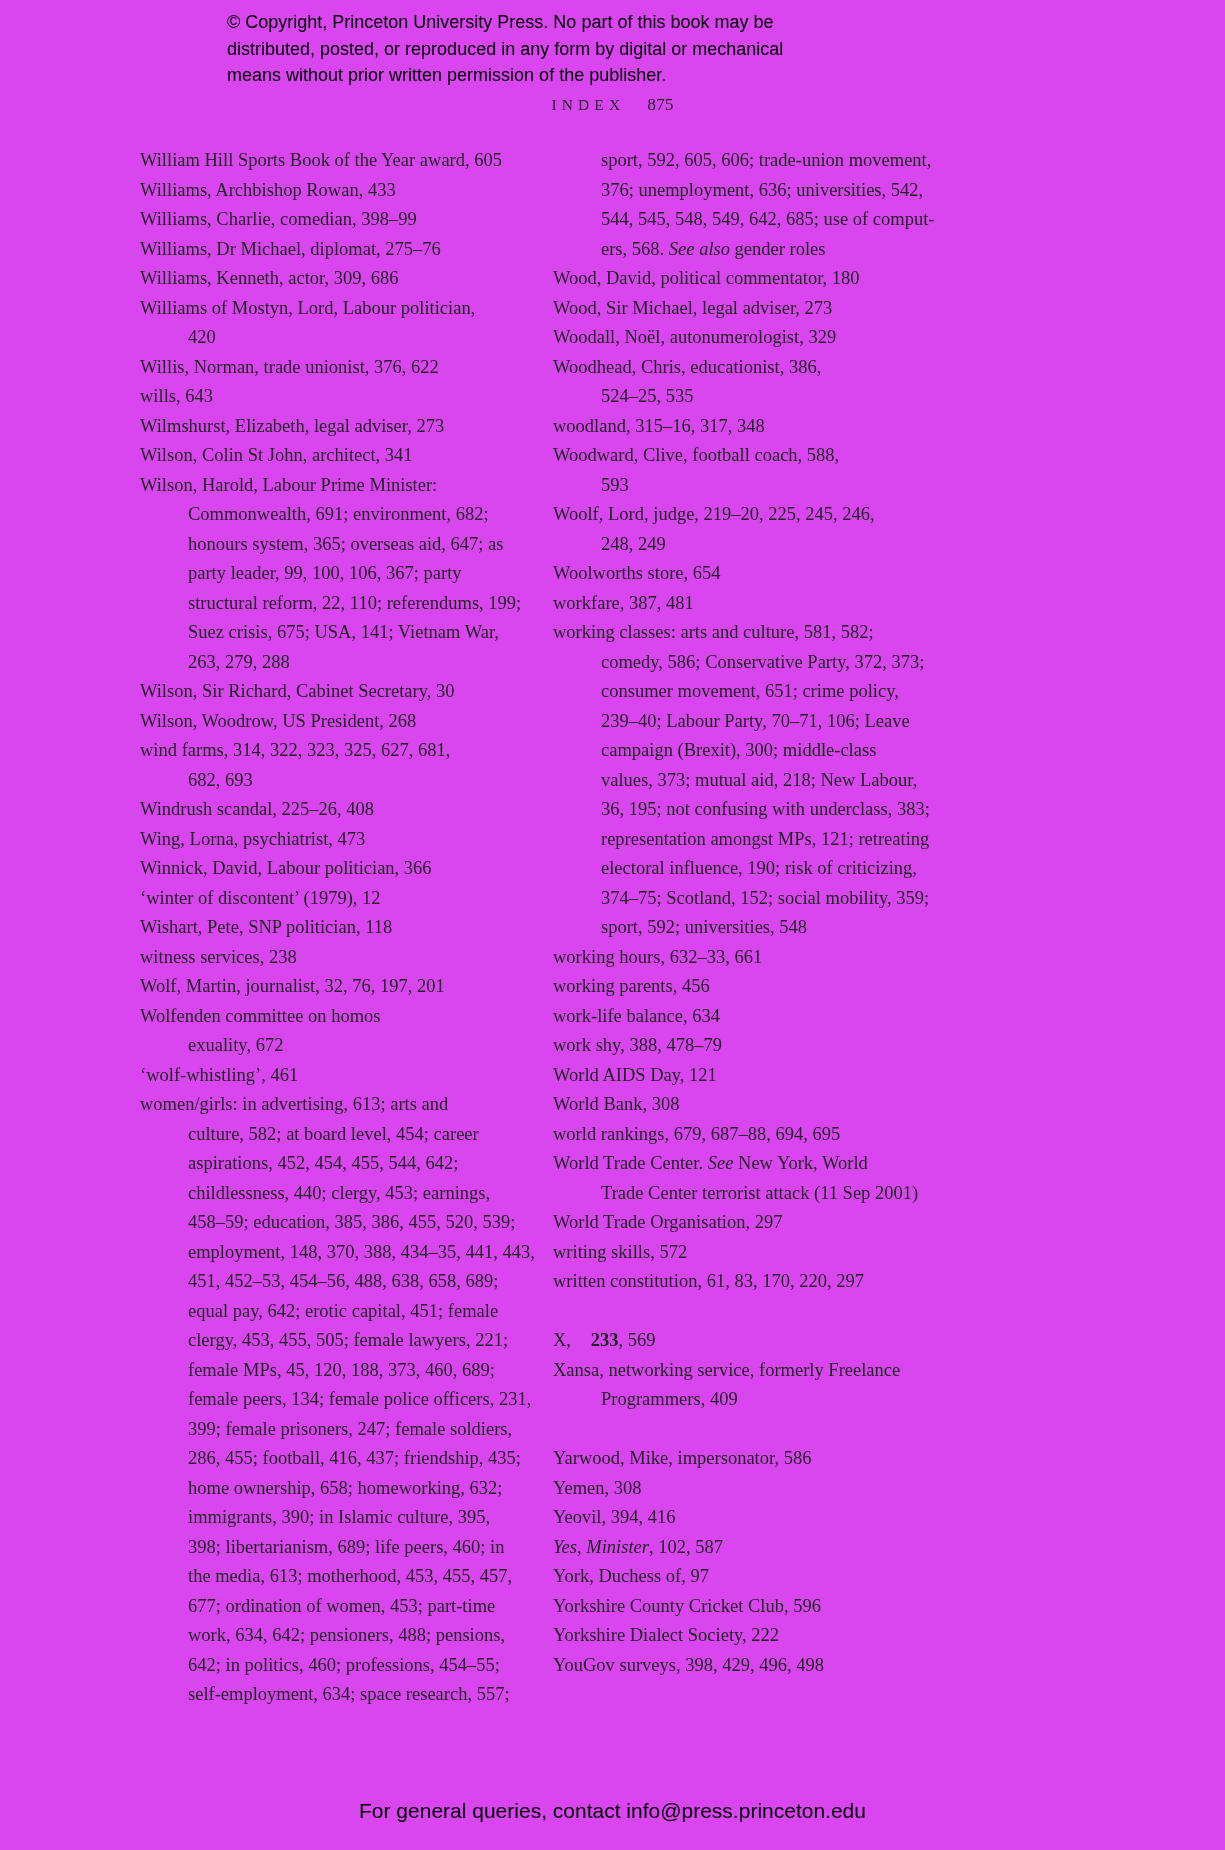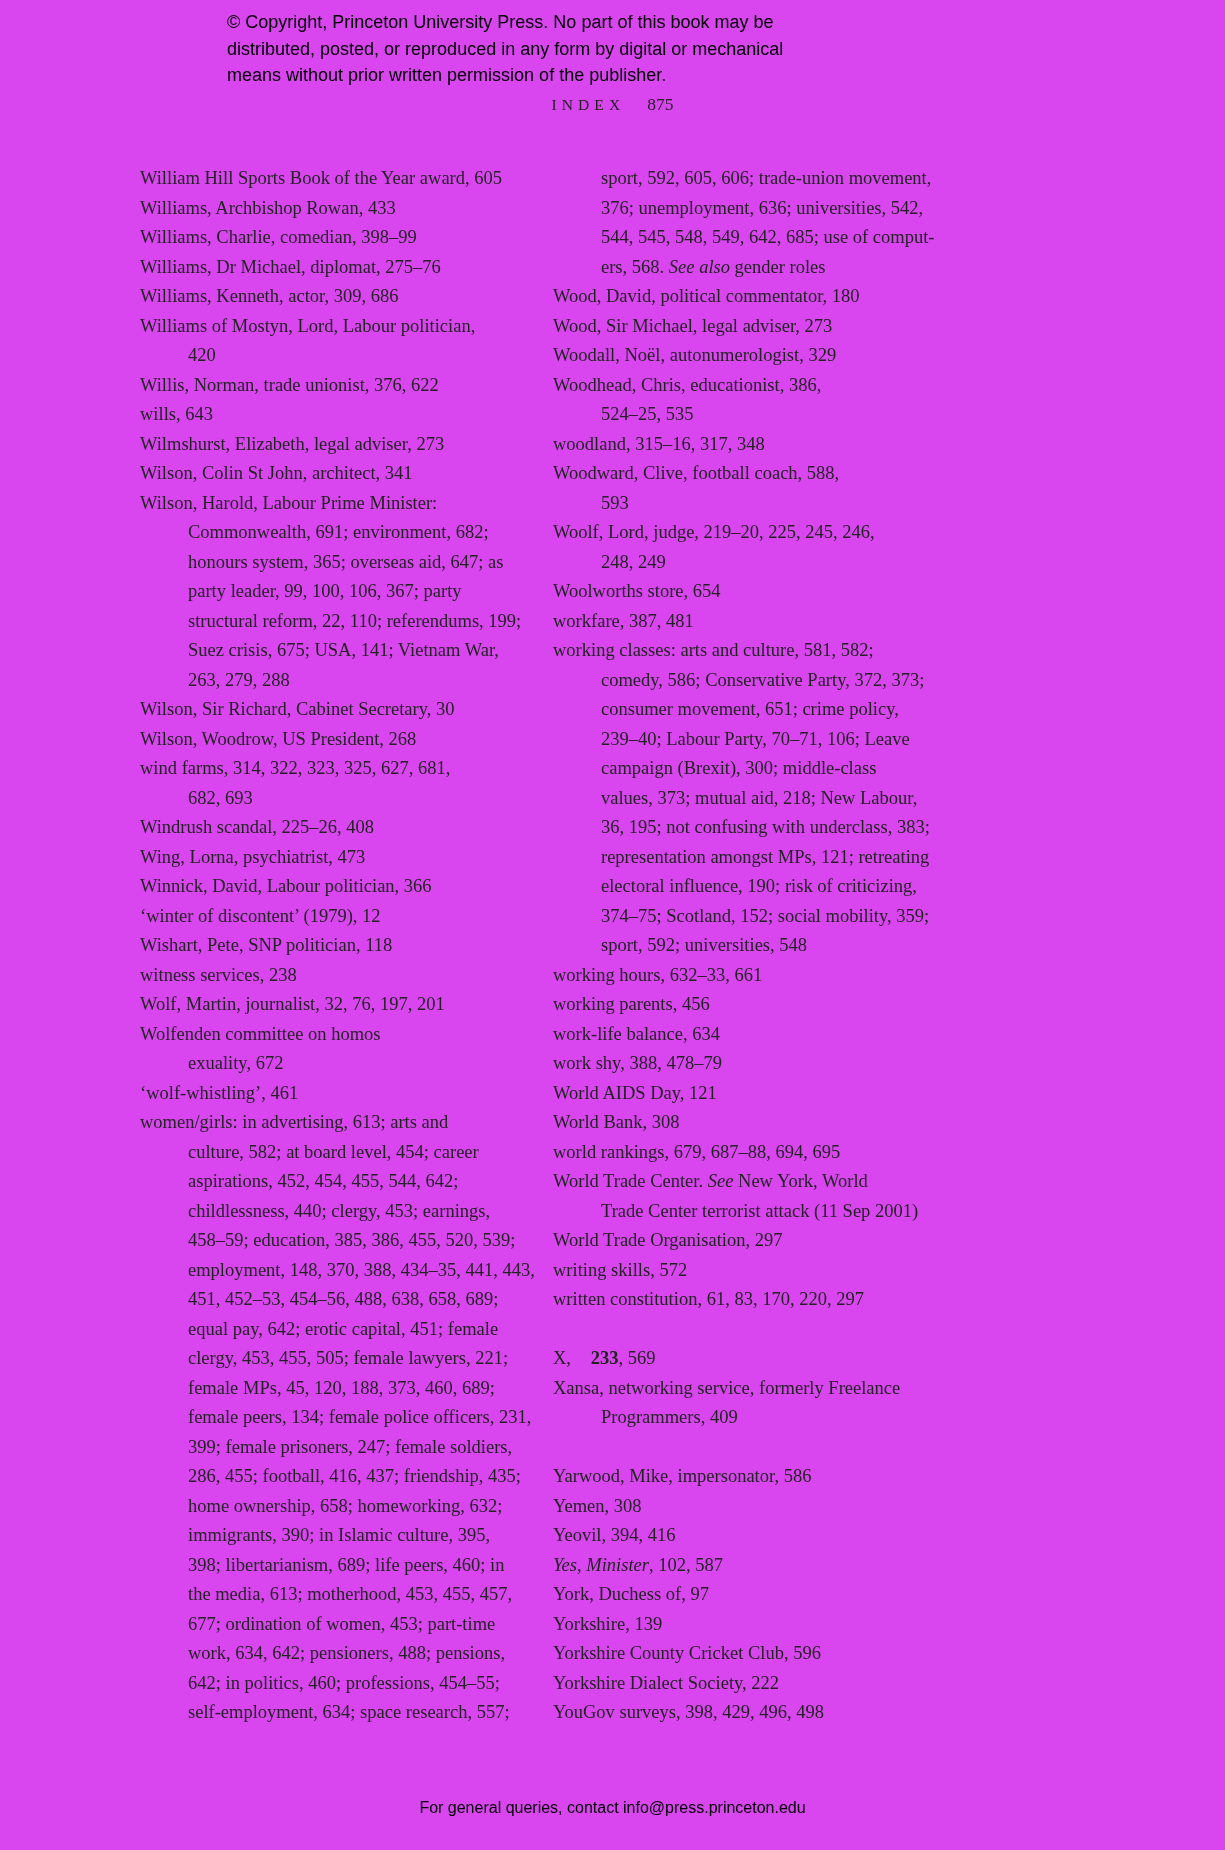--- a/index.html
+++ b/index.html
@@ -32,41 +32,41 @@
   .idx-title {
     font-size: 15.5px;
     letter-spacing: 0.33em;
   }
   .idx-page {
     font-size: 17.5px;
     margin-left: 22px;
   }
   .col {
     position: absolute;
-    top: 164px;
+    top: 146px;
     width: 412px;
     font-size: 18.5px;
     line-height: 29.5px;
     color: #232323;
   }
   .col-left  { left: 140px; }
   .col-right { left: 553px; }
   .line { white-space: nowrap; }
   .line.ind { padding-left: 48px; }
   .spacer { height: 29.5px; }
   .it { font-style: italic; }
   .bd { font-weight: bold; margin-left: 15px; }
   .footer {
     position: absolute;
     top: 1799px;
     left: 0;
     width: 1225px;
     text-align: center;
     font-family: "Liberation Sans", sans-serif;
-    font-size: 16px;
+    font-size: 21px;
     color: #000000;
   }
 </style>
 </head>
 <body>
 
 <div class="page">
 
   <div class="copyright">
     <div>© Copyright, Princeton University Press. No part of this book may be</div>
@@ -283,23 +283,20 @@
       <div>
         <div class="line"><span>Yeovil, 394, 416</span></div>
       </div>
       <div>
         <div class="line"><span class="it">Yes, Minister</span><span>, 102, 587</span></div>
       </div>
       <div>
         <div class="line"><span>York, Duchess of, 97</span></div>
       </div>
       <div>
-        <div class="line"><span>Yorkshire, 139</span></div>
-      </div>
-      <div>
         <div class="line"><span>Yorkshire County Cricket Club, 596</span></div>
       </div>
       <div>
         <div class="line"><span>Yorkshire Dialect Society, 222</span></div>
       </div>
       <div>
         <div class="line"><span>YouGov surveys, 398, 429, 496, 498</span></div>
       </div>
     </div>
 

